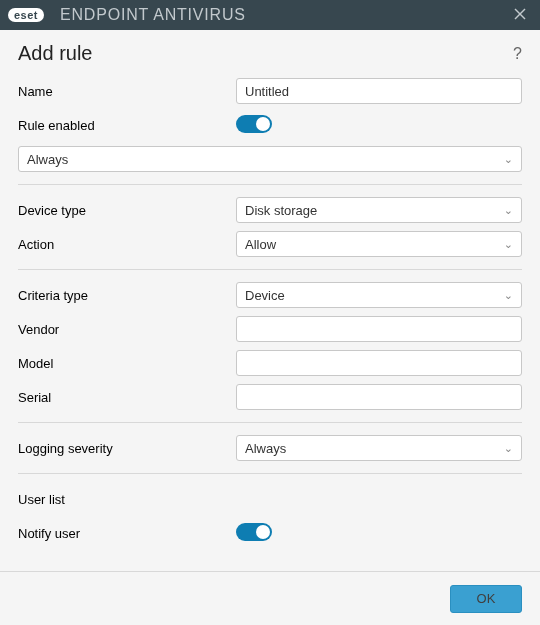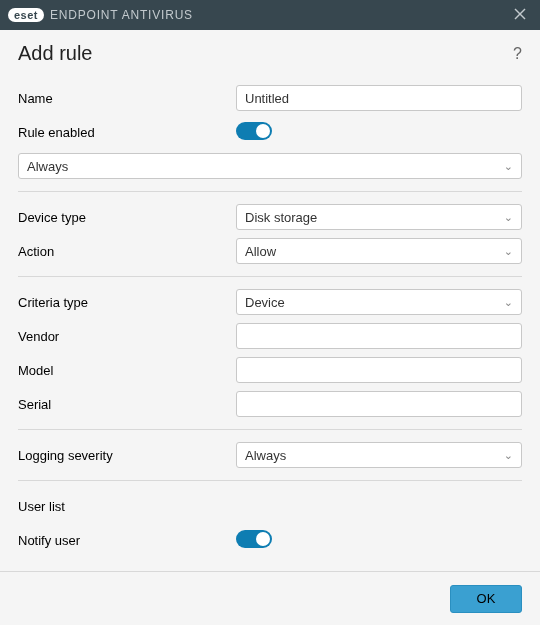--- a/index.html
+++ b/index.html
@@ -1,39 +1,39 @@
 <!DOCTYPE html>
 <html><head>
 <meta charset="utf-8">
 <style>
   * { box-sizing: border-box; margin: 0; padding: 0; }
   html, body { width: 540px; height: 625px; font-family: "Segoe UI", Arial, sans-serif; font-size: 13px; color: #333; background: #f5f5f5; overflow: hidden; }
   .titlebar { height: 30px; background: #37474f; color: #d0d6da; display: flex; align-items: center; padding: 0 10px 0 8px; }
-  .brand-logo { display: flex; align-items: center; gap: 6px; }
+  .brand-logo { display: flex; align-items: center; gap: 16px; }
   .brand-logo .logo-pill { background: #fff; color: #37474f; font-weight: 700; font-size: 11px; padding: 1px 6px; border-radius: 9px; letter-spacing: 0.5px; }
-  .brand-logo .brand-text { font-size: 12px; letter-spacing: 0.8px; color: #c2c9cd; }
+  .brand-logo .brand-text { font-size: 16px; letter-spacing: 0.8px; color: #c2c9cd; }
   .titlebar-spacer { flex: 1; }
   .titlebar-close { width: 20px; text-align: center; color: #c2c9cd; font-size: 16px; cursor: pointer; }
   .content { padding: 12px 18px 0 18px; }
-  .page-header { display: flex; align-items: center; margin-bottom: 18px; }
+  .page-header { display: flex; align-items: center; margin-bottom: 11px; }
   .page-title { font-size: 20px; font-weight: 400; color: #222; }
   .header-spacer { flex: 1; }
   .help-icon { font-size: 16px; color: #666; cursor: pointer; }
   .row { display: flex; align-items: center; min-height: 30px; margin-bottom: 4px; }
   .row .label-col { width: 218px; color: #000000; }
   .row .field-col { flex: 1; }
   input.text-input, .select-box { width: 100%; height: 26px; border: 1px solid #c8c8c8; border-radius: 3px; background: #fff; padding: 0 8px; font-size: 13px; color: #333; outline: none; }
   .select-box { display: flex; align-items: center; justify-content: space-between; cursor: pointer; }
   .select-box .chev { color: #888; font-size: 11px; }
   .toggle { width: 36px; height: 18px; border-radius: 9px; background: #0e7db2; position: relative; cursor: pointer; display: inline-block; }
   .toggle .knob { position: absolute; width: 14px; height: 14px; background: #fff; border-radius: 50%; top: 2px; right: 2px; }
   hr.sep { border: none; border-top: 1px solid #d8d8d8; margin: 10px 0 10px 0; }
   .link-text { color: #0e7db2; cursor: pointer; }
   .footer { position: absolute; bottom: 0; left: 0; right: 0; height: 54px; border-top: 1px solid #d8d8d8; display: flex; align-items: center; justify-content: flex-end; padding: 0 18px; background: #f5f5f5; }
-  .btn-primary { min-width: 72px; height: 28px; background: #3aa0d1; border: 1px solid #2a8fc0; color: #000000; border-radius: 3px; font-size: 13px; cursor: pointer; }
+  .btn-primary { min-width: 72px; height: 28px; background: #3aa0d1; border: 1px solid #2a8fc0; color: #404040; border-radius: 3px; font-size: 13px; cursor: pointer; }
 </style>
 </head>
 <body>
 
 <div class="titlebar">
   <div class="brand-logo">
     <span class="logo-pill">eset</span>
     <span class="brand-text">ENDPOINT ANTIVIRUS</span>
   </div>
   <div class="titlebar-spacer"></div>

